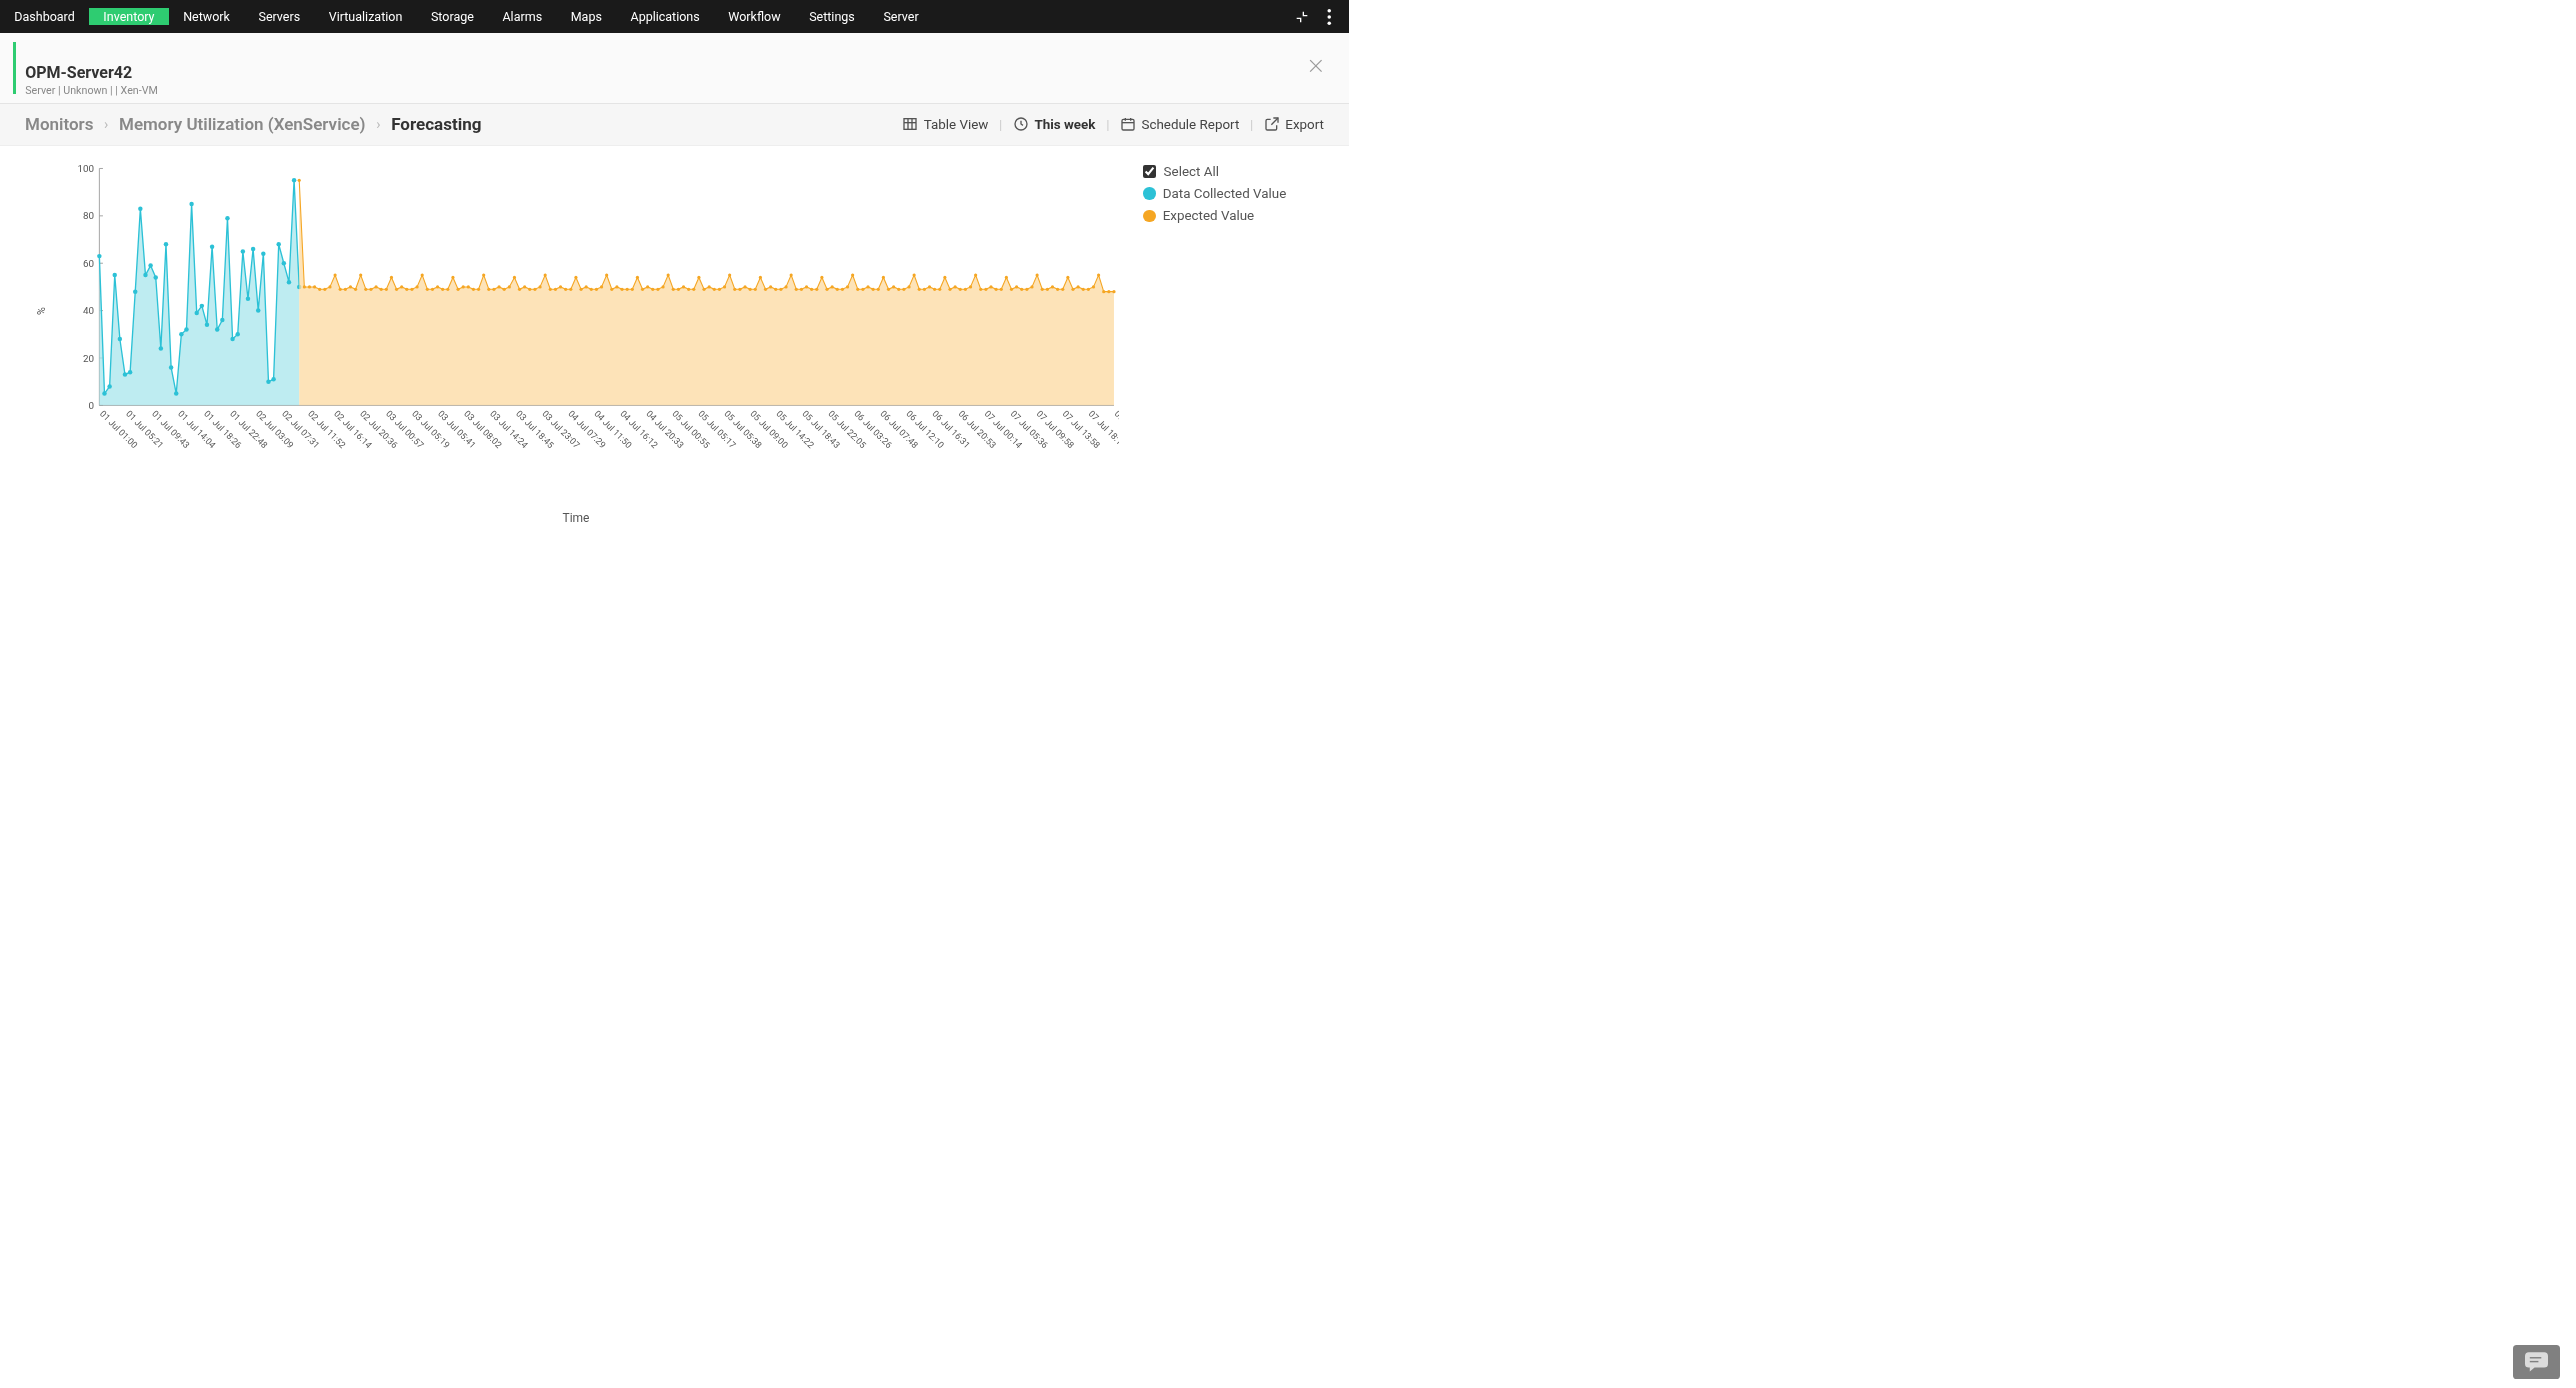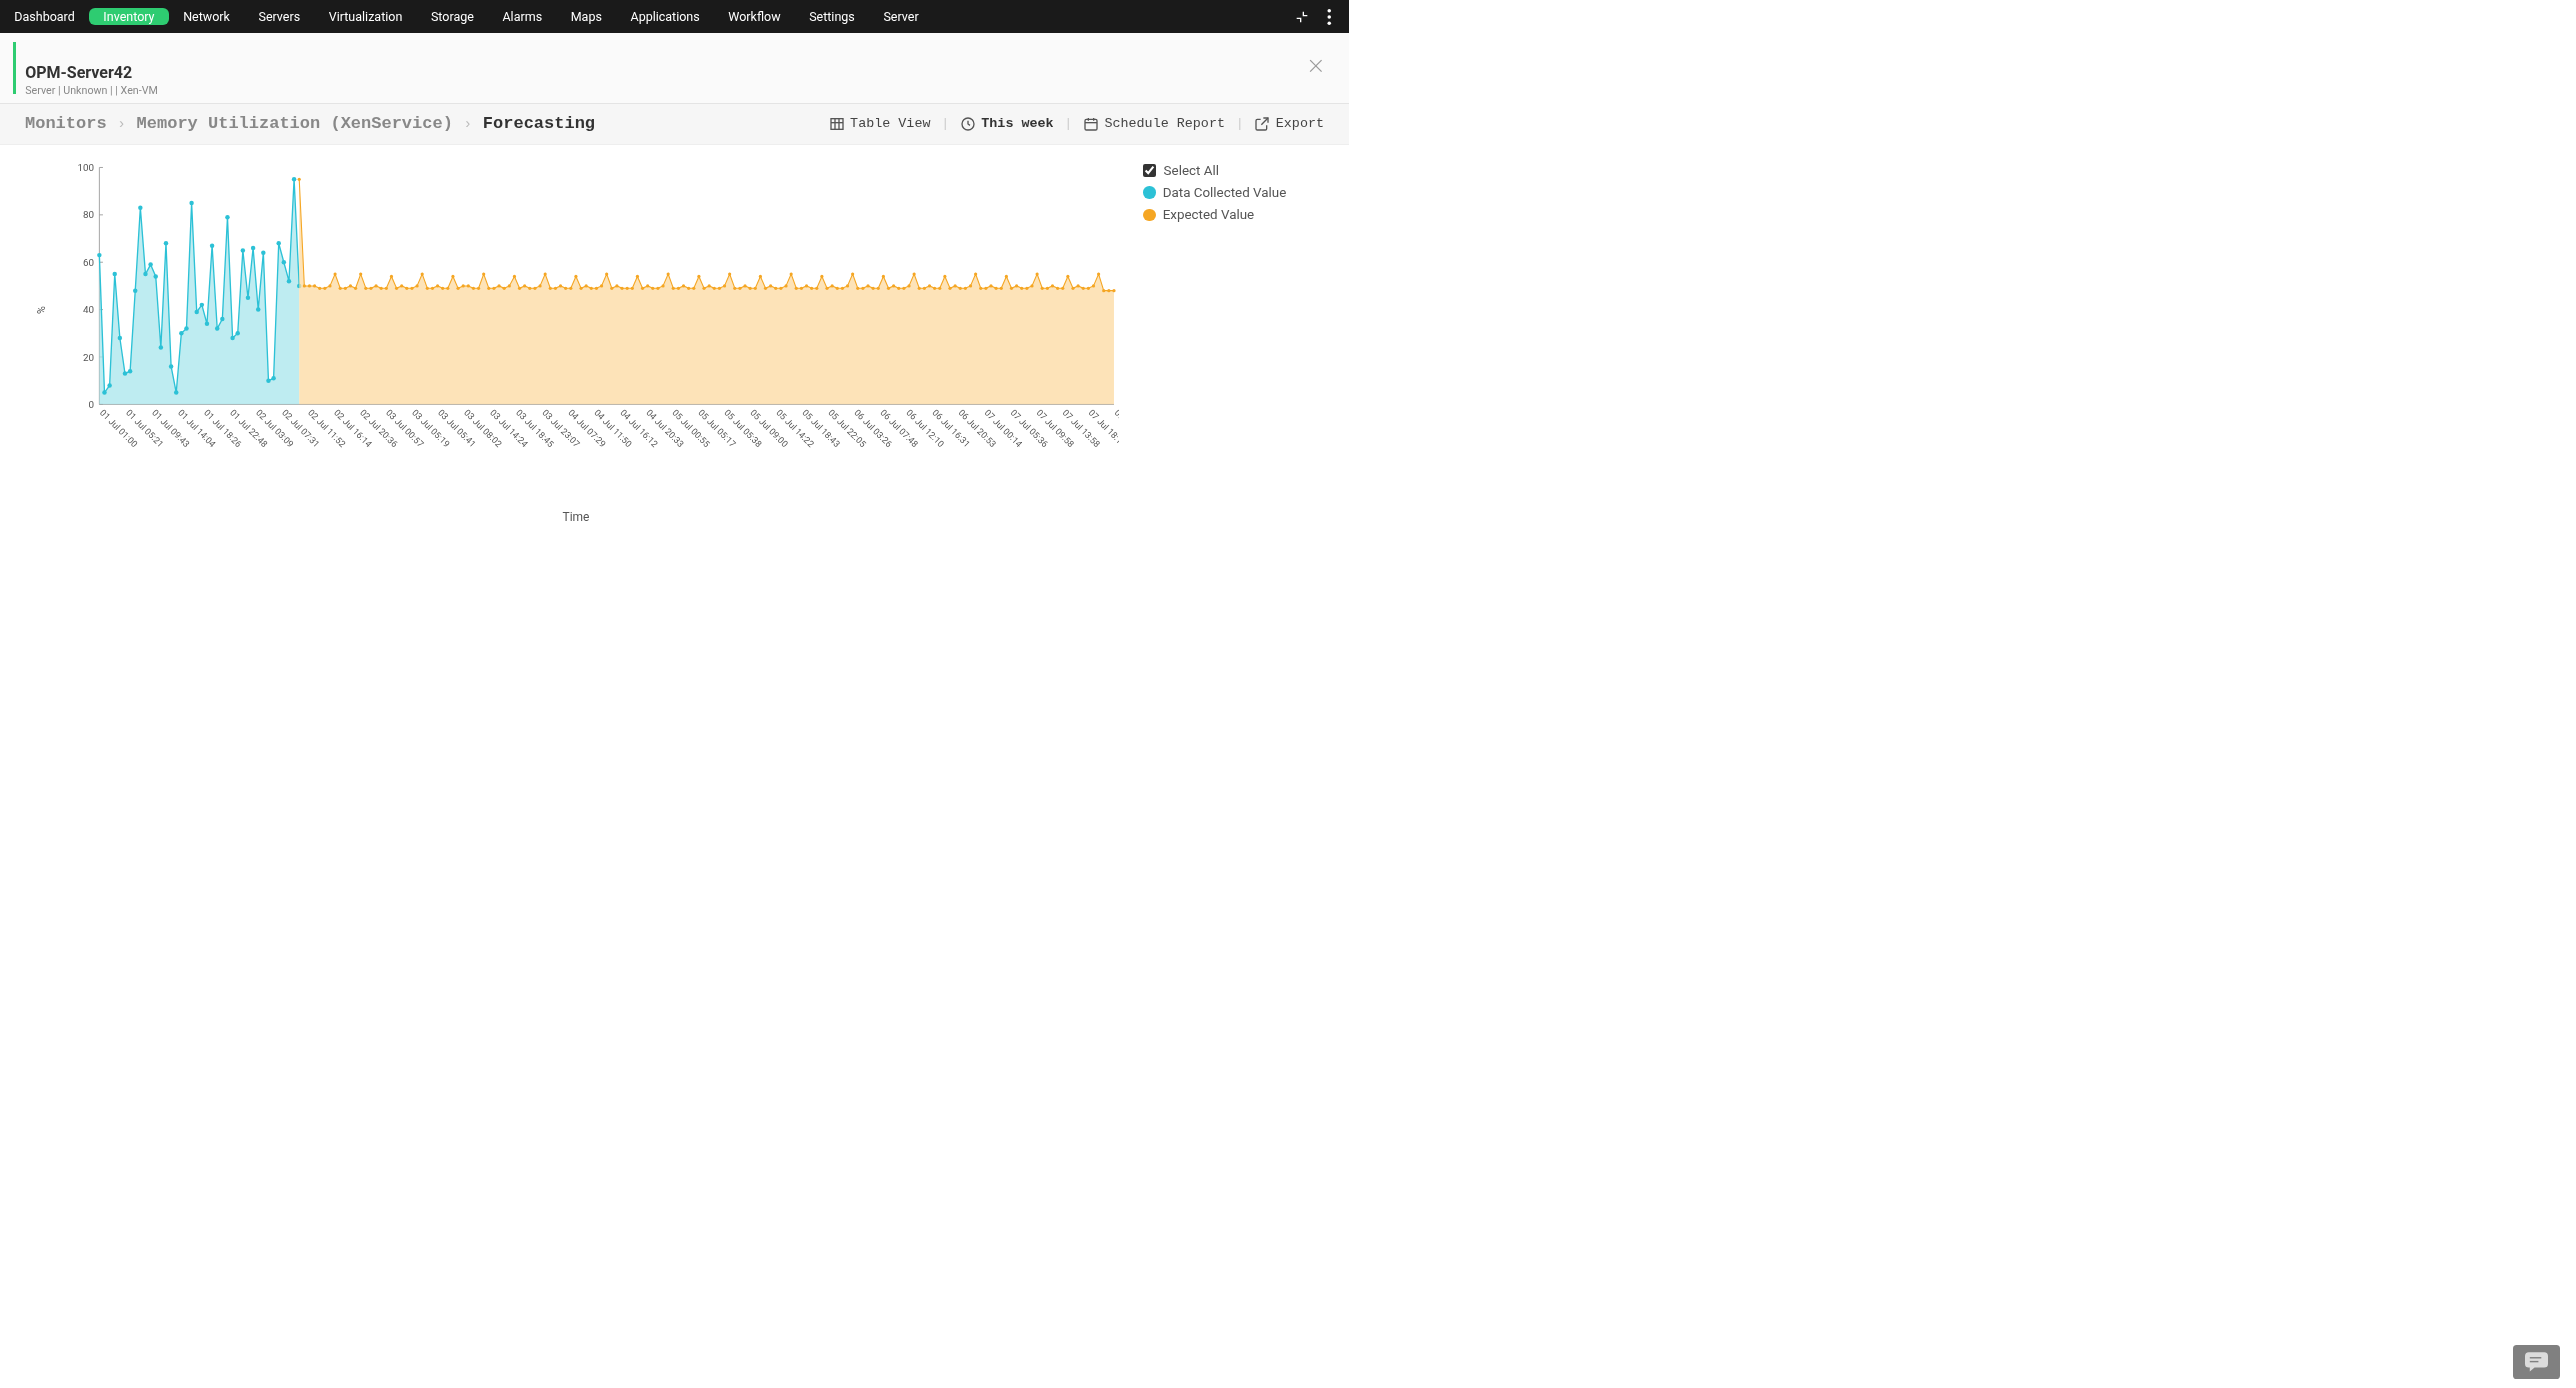--- a/index.html
+++ b/index.html
@@ -2,34 +2,34 @@
 <html style="font-size:14.3px"><head>
 <meta charset="utf-8">
 <style>
   * { box-sizing: border-box; margin: 0; padding: 0; }
   body { font-family: -apple-system, BlinkMacSystemFont, "Segoe UI", Roboto, Arial, sans-serif; background: #fff; color: #333; width: 1349px; }
   
   
   .topnav { background: #1a1a1a; display: flex; align-items: center; height: 33px; }
   .topnav .nav-items { display: flex; flex: 1; }
   .topnav .nav-item { color: #fff; font-size: 12.5px; padding: 0 14.3px; height: 17px; display: flex; align-items: center; cursor: pointer; }
-  .topnav .nav-item.active { background: #2ecc71; border-radius: 6px; }
+  .topnav .nav-item.active { background: #2ecc71; }
   .topnav .nav-controls { display: flex; align-items: center; padding-right: 10.7px; gap: 9px; }
   .icon-btn { width: 18px; height: 18px; display: flex; align-items: center; justify-content: center; cursor: pointer; color: #fff; }
   
   
   .subheader { background: #fafafa; border-bottom: 0.9px solid #e4e4e4; padding: 5.4px 14.3px 5.4px 18px; display: flex; align-items: center; justify-content: space-between; position: relative; }
   .subheader .left { display: flex; flex-direction: column; }
   .subheader .left .accent-bar { position: absolute; left: 12.5px; top: 9px; bottom: 9px; width: 3.6px; background: #2ecc71; }
   .subheader .title { font-size: 16px; font-weight: 700; color: #333; margin-left: 7.2px; margin-top: 25px; }
   .subheader .meta { font-size: 10.7px; color: #888; margin-top: 1.8px; margin-left: 7.2px; }
   .subheader .close { font-size: 21.5px; color: #999; cursor: pointer; padding: 3.6px 9px; }
   
   
-  .toolbar { background: #f6f6f6; border-bottom: 0.9px solid #eee; padding: 10.7px 25px; display: flex; align-items: center; justify-content: space-between; font-family: Liberation Mono, monospace; }
+  .toolbar { background: #f6f6f6; border-bottom: 0.9px solid #eee; padding: 10.7px 25px; display: flex; align-items: center; justify-content: space-between; }
   .breadcrumb { display: flex; align-items: center; gap: 10.7px; font-size: 17px; }
   .breadcrumb .crumb { color: #888; font-weight: 600; cursor: pointer; }
   .breadcrumb .sep { color: #bbb; font-size: 14.3px; }
   .breadcrumb .crumb.current { color: #333; font-weight: 700; }
   .toolbar-actions { display: flex; align-items: center; gap: 10.7px; font-size: 13.4px; color: #444; }
   .toolbar-actions .action { display: flex; align-items: center; gap: 5.4px; cursor: pointer; justify-content: space-between; }
   .toolbar-actions .divider { color: #ccc; }
   .toolbar-actions .bold { font-weight: 700; color: #333; }
   .tool-icon { width: 16px; height: 16px; display: inline-flex; align-items: center; justify-content: center; }
   

